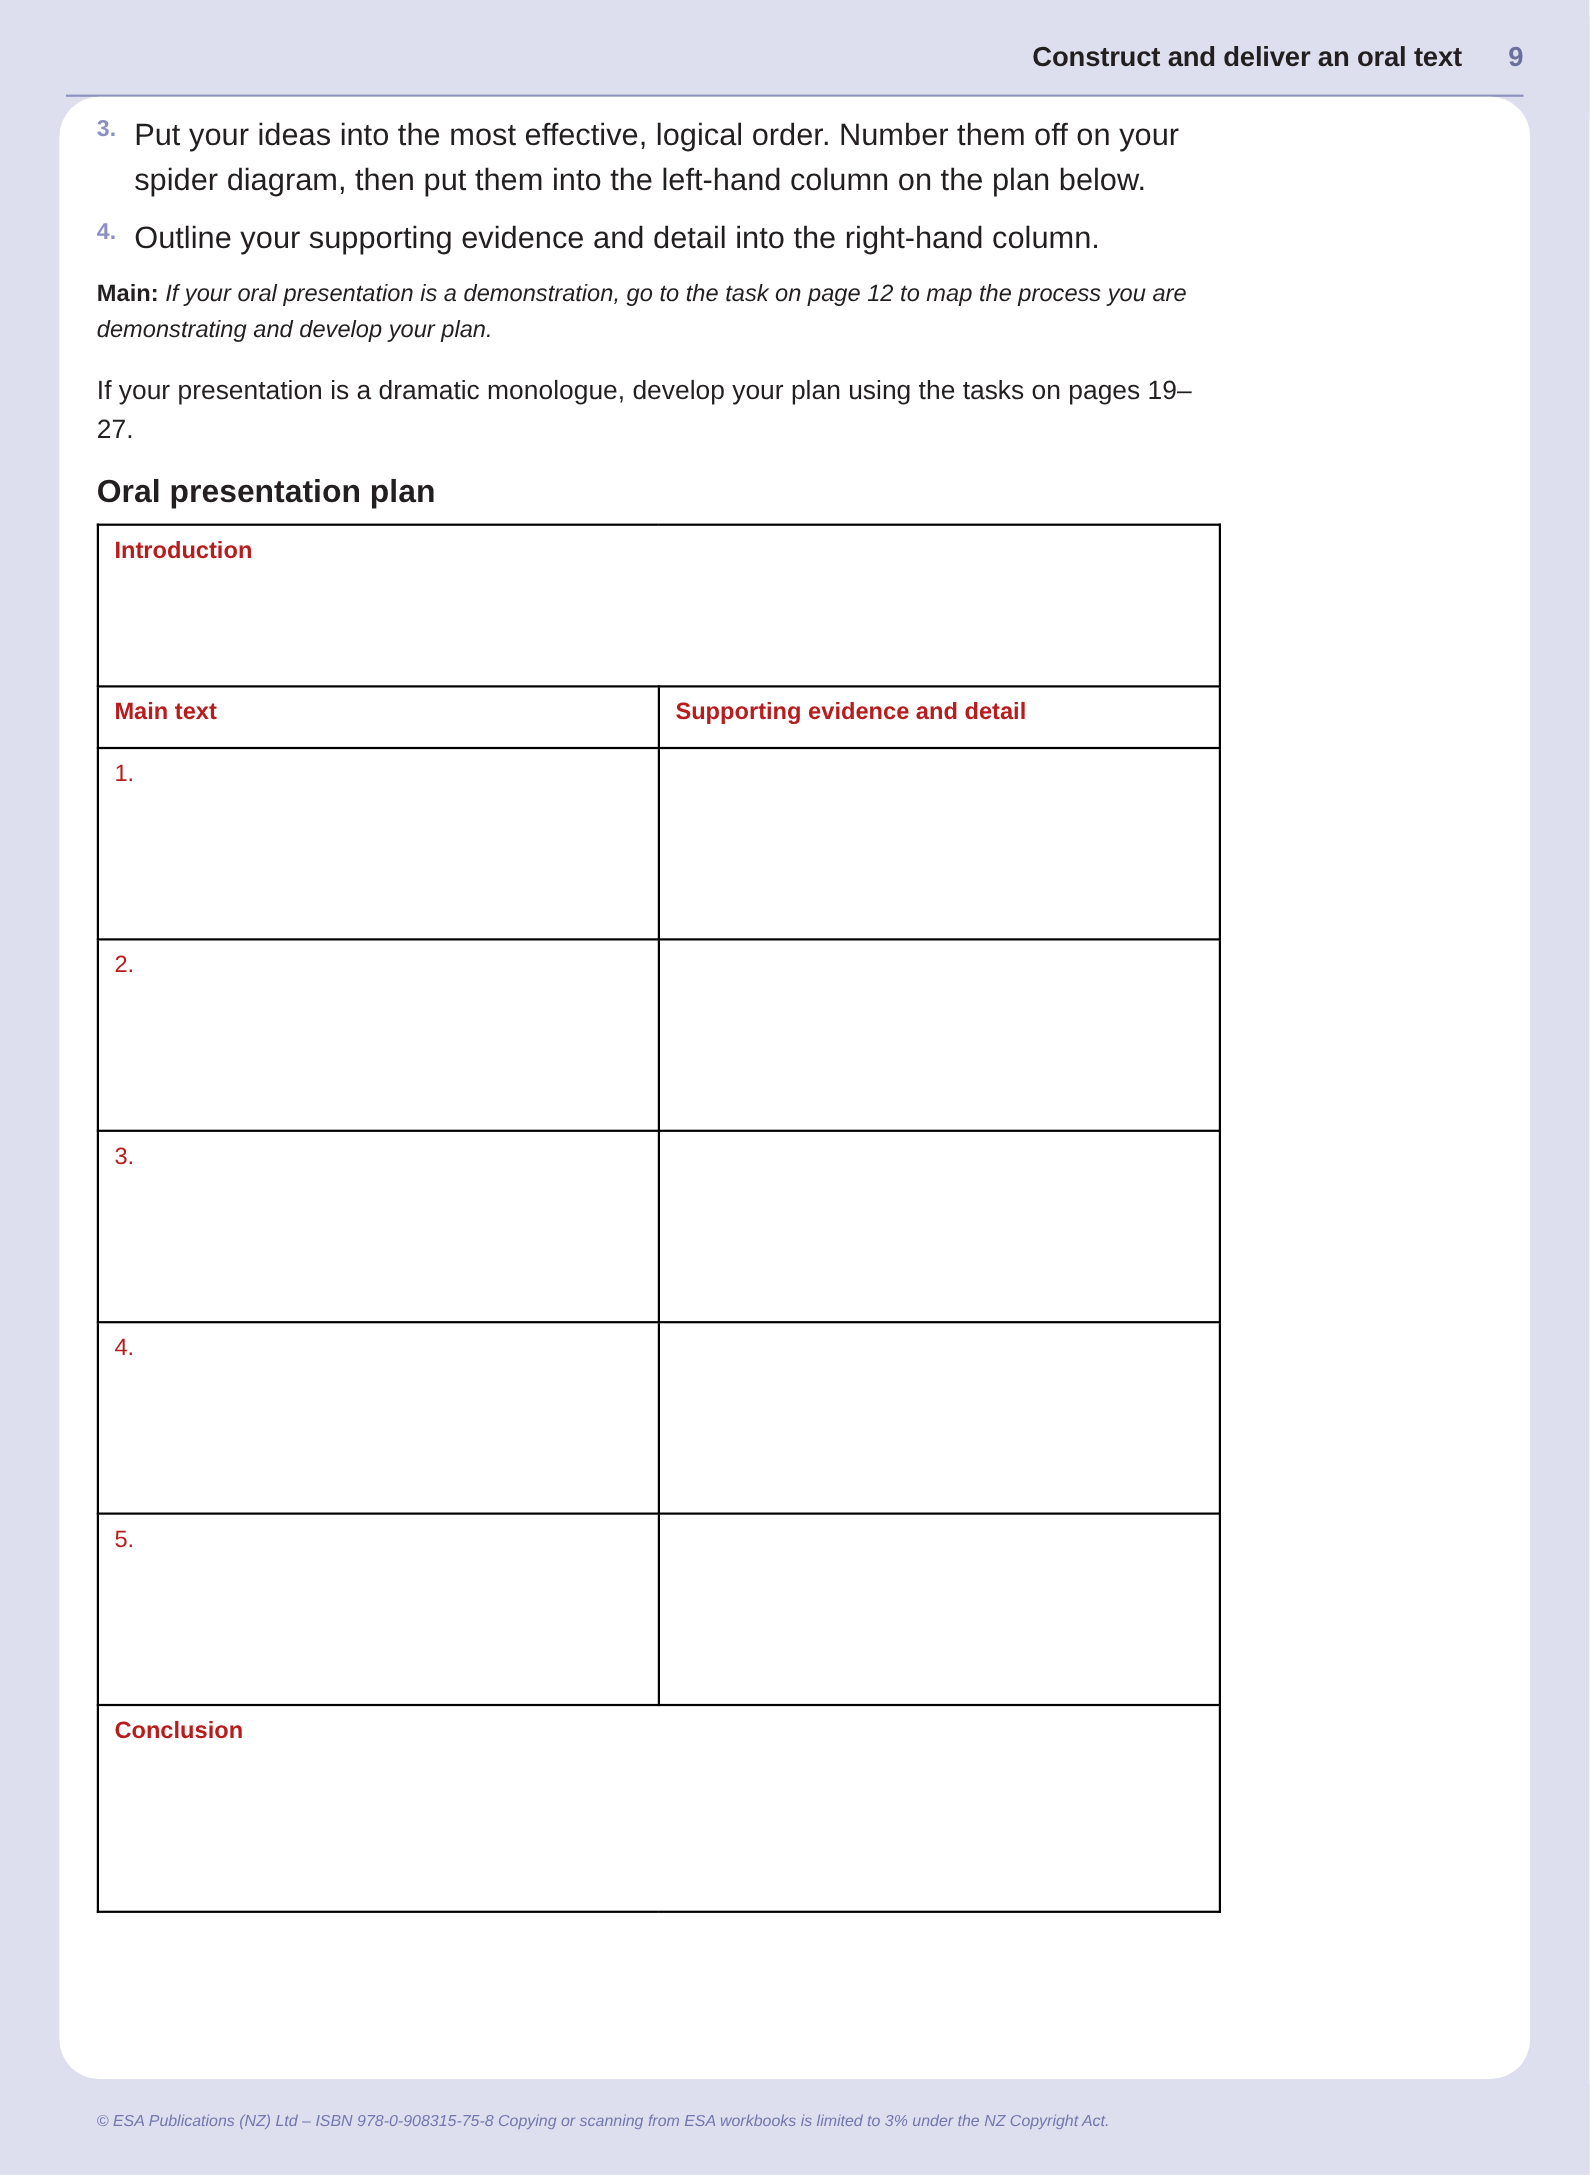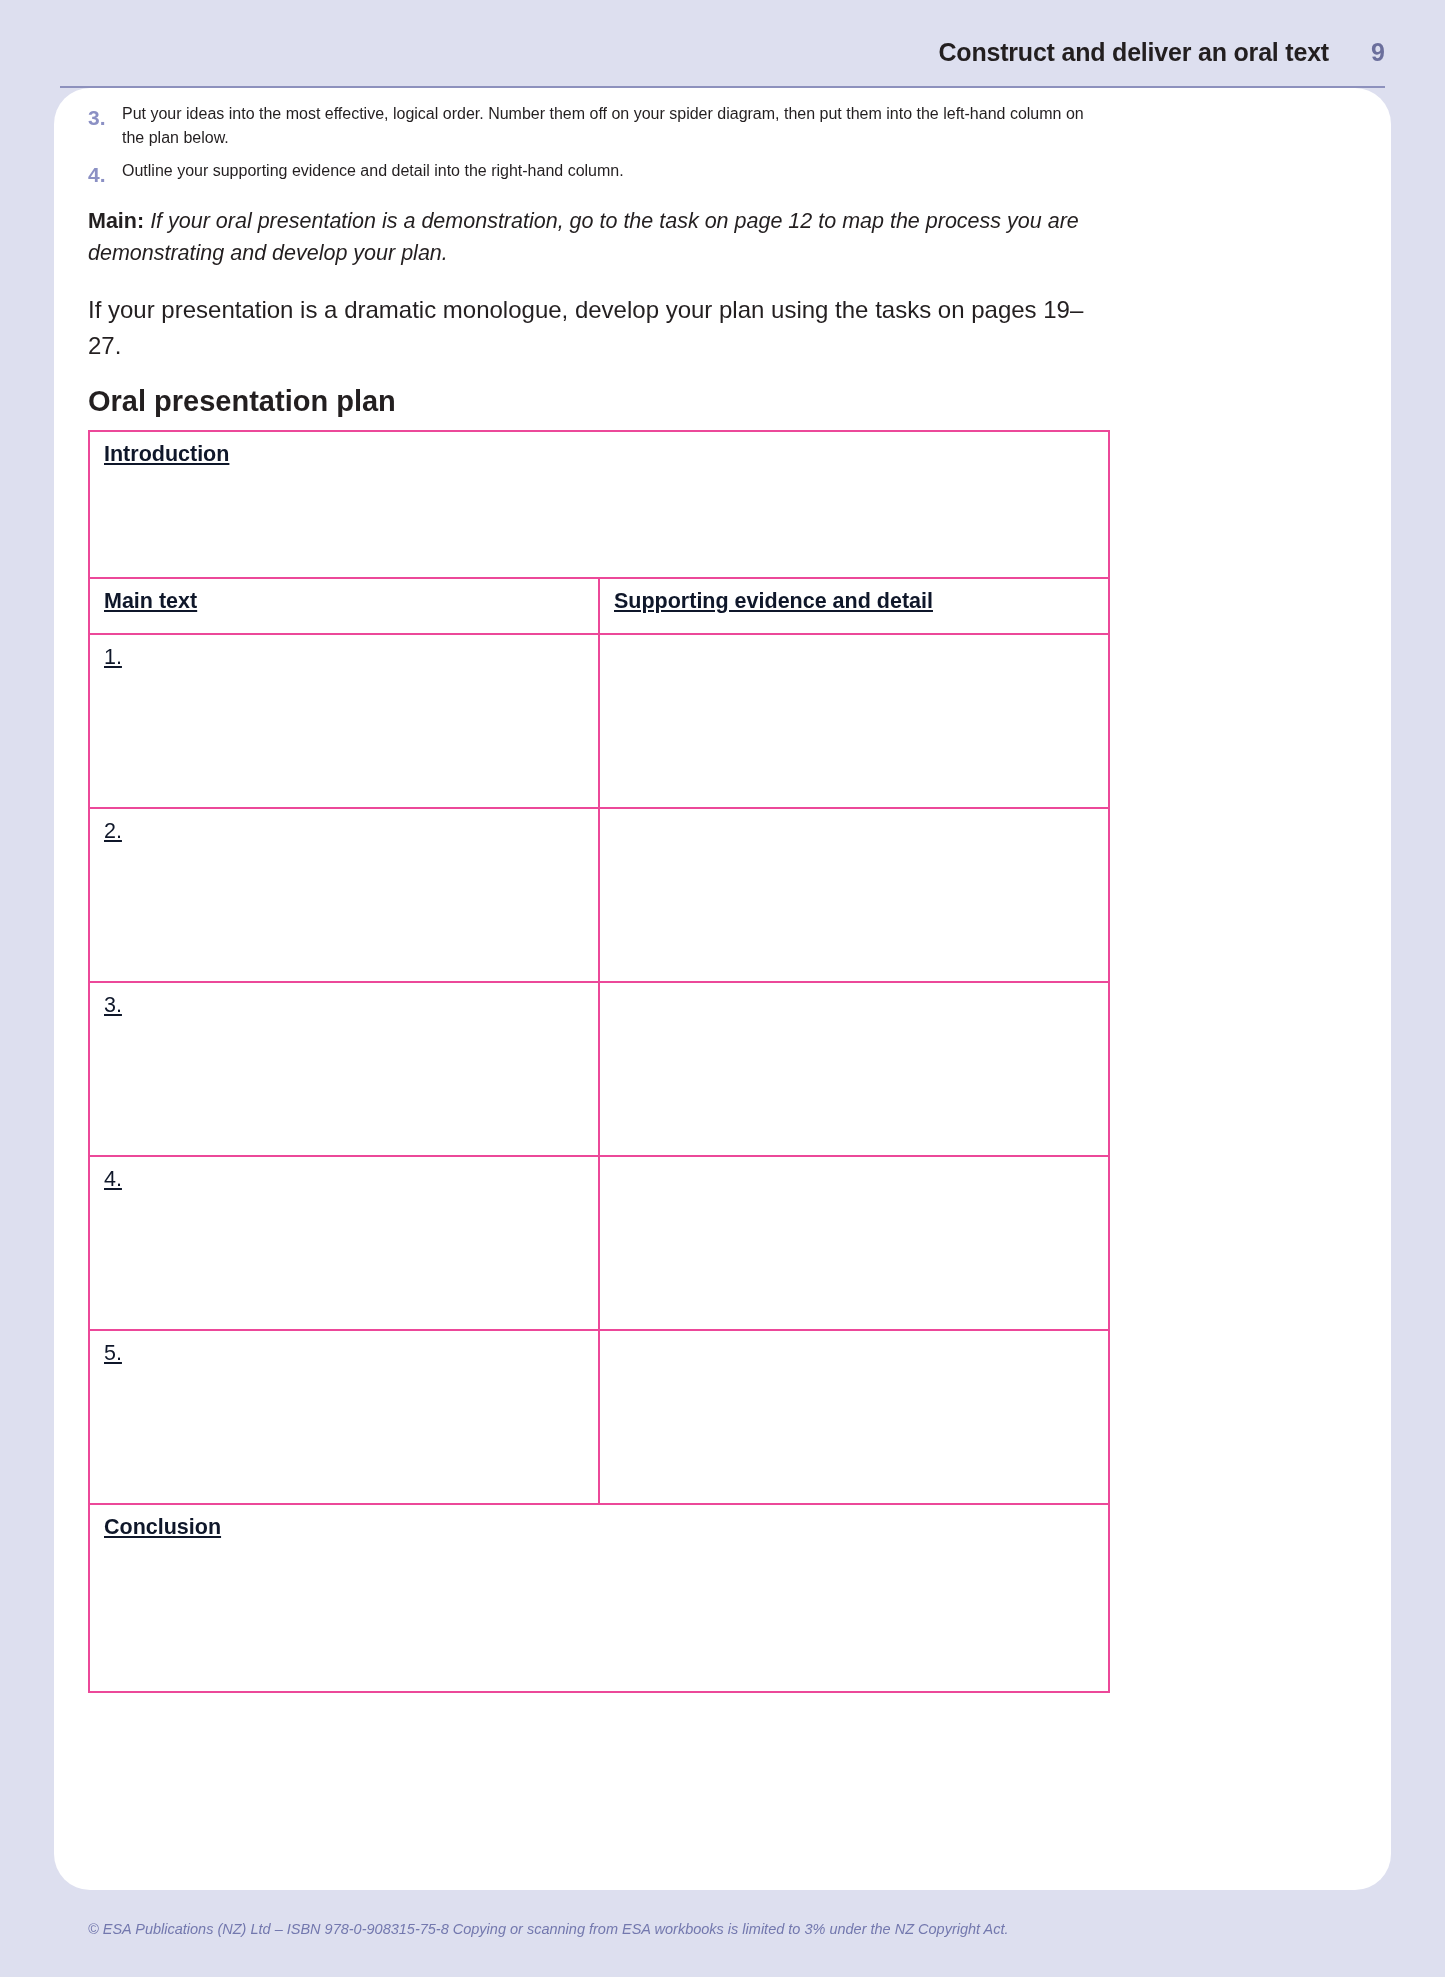--- a/index.html
+++ b/index.html
@@ -87,21 +87,21 @@
   }
   .task-num {
     color: #8b90c4;
     font-weight: bold;
     font-size: 21px;
     width: 34px;
     flex: 0 0 34px;
     line-height: 1.48;
   }
   .task-text {
-    font-size: 16px;
+    font-size: 28px;
     color: #231f20;
     line-height: 1.48;
     flex: 1;
   }
 
   
   .note-para {
     font-size: 21.5px;
     color: #231f20;
     line-height: 1.48;
@@ -129,26 +129,25 @@
     margin: 22px 0 12px 0;
   }
 
   
   .plan-table {
     width: 1022px;
     border-collapse: collapse;
     table-layout: fixed;
   }
   .plan-table td {
-    border: 2px solid #ec4899;
+    border: 2px solid #000000;
     vertical-align: top;
     padding: 10px 14px 0 14px;
     font-size: 21.5px;
-    color: #0f172a;
-    text-decoration: underline;
+    color: #b91c1c;
   }
   .cell-head {
     font-weight: bold;
   }
   .row-intro td { height: 135px; }
   .row-colhead td { height: 44px; }
   .row-idea td { height: 162px; }
   .row-conclusion td { height: 176px; }
   .col-left { width: 484px; }
   .col-right { width: 538px; }

